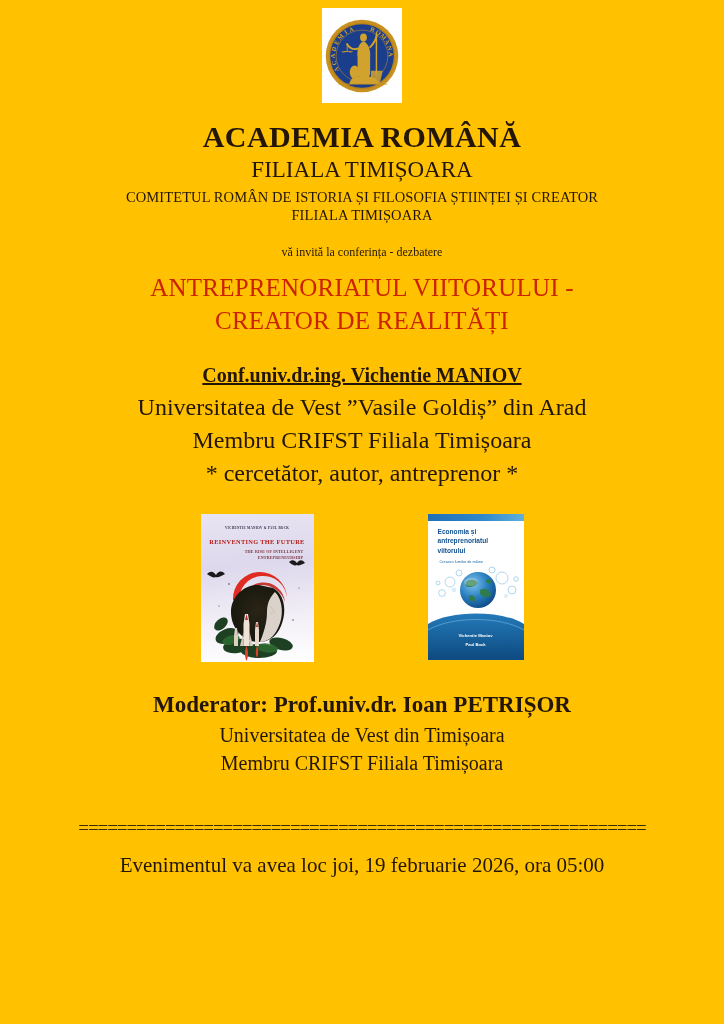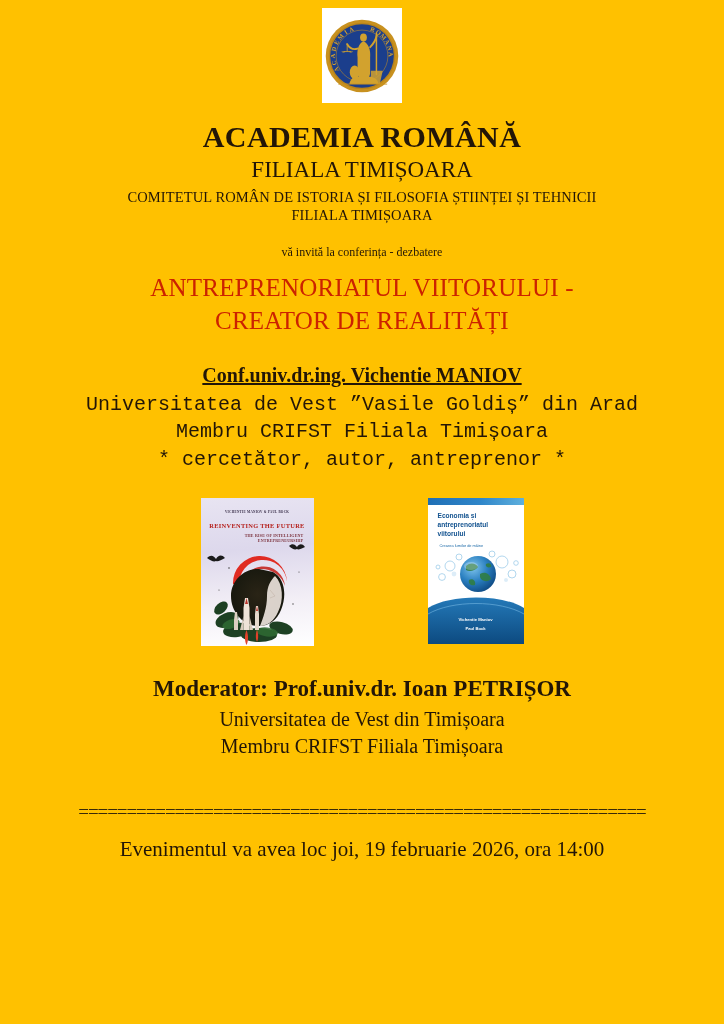--- a/index.html
+++ b/index.html
@@ -71,24 +71,23 @@
   
   .speaker-name {
     margin-top:27px;
     font-size:20px;
     font-weight:bold;
     text-align:center;
     text-decoration:underline;
   }
   .speaker-line {
     margin-top:4px;
-    font-size:20px;
+    font-size:24px;
     line-height:1.38;
     text-align:left;
-    font-family:Liberation Mono, monospace;
   }
 
   
   .books {
     margin-top:24px;
     width:100%;
     display:flex;
     justify-content:center;
     align-items:flex-start;
     gap:114px;
@@ -240,21 +239,21 @@
         <path d="M 40,78 C 36,80 33,84 33,88 L 72,88 C 72,83 68,79 62,78 Z"></path>
         <ellipse cx="40" cy="72" rx="6.5" ry="9"></ellipse>
         <path d="M 62,70 L 78,70 L 74,88 L 62,88 Z" opacity="0.85"></path>
       </g>
       <path d="M 18,88 L 84,88" stroke="#C8911F" stroke-width="2" opacity="0.7"></path>
     </svg>
   </div>
 
   <div class="academia">ACADEMIA ROMÂNĂ</div>
   <div class="filiala1">FILIALA TIMIȘOARA</div>
-  <div class="comitet">COMITETUL ROMÂN DE ISTORIA ȘI FILOSOFIA ȘTIINȚEI ȘI TEHNICII</div>
+  <div class="comitet">COMITETUL ROMÂN DE ISTORIA ȘI FILOSOFIA ȘTIINȚEI ȘI CREATOR</div>
   <div class="comitet" style="margin-top:0">FILIALA TIMIȘOARA</div>
 
   <div class="invite">vă invită la conferința - dezbatere</div>
   <div class="title-red">
     <div>ANTREPRENORIATUL VIITORULUI -</div>
     <div>CREATOR DE REALITĂȚI</div>
   </div>
 
   <div class="speaker-name">Conf.univ.dr.ing. Vichentie MANIOV</div>
   <div class="speaker-line">Universitatea de Vest ”Vasile Goldiș” din Arad</div>
@@ -375,15 +374,15 @@
       <div class="b2-auth2">Paul Bock</div>
     </div>
 
   </div>
 
   <div class="moderator-name">Moderator: Prof.univ.dr. Ioan PETRIȘOR</div>
   <div class="moderator-line">Universitatea de Vest din Timișoara</div>
   <div class="moderator-line" style="margin-top:0">Membru CRIFST Filiala Timișoara</div>
 
   <div class="divider">===========================================================</div>
-  <div class="footer-line footer-first">Evenimentul va avea loc joi, 19 februarie 2026, ora 14:00</div>
+  <div class="footer-line footer-first">Evenimentul va avea loc joi, 19 februarie 2026, ora 05:00</div>
 
 </div>
 
 </body></html>

